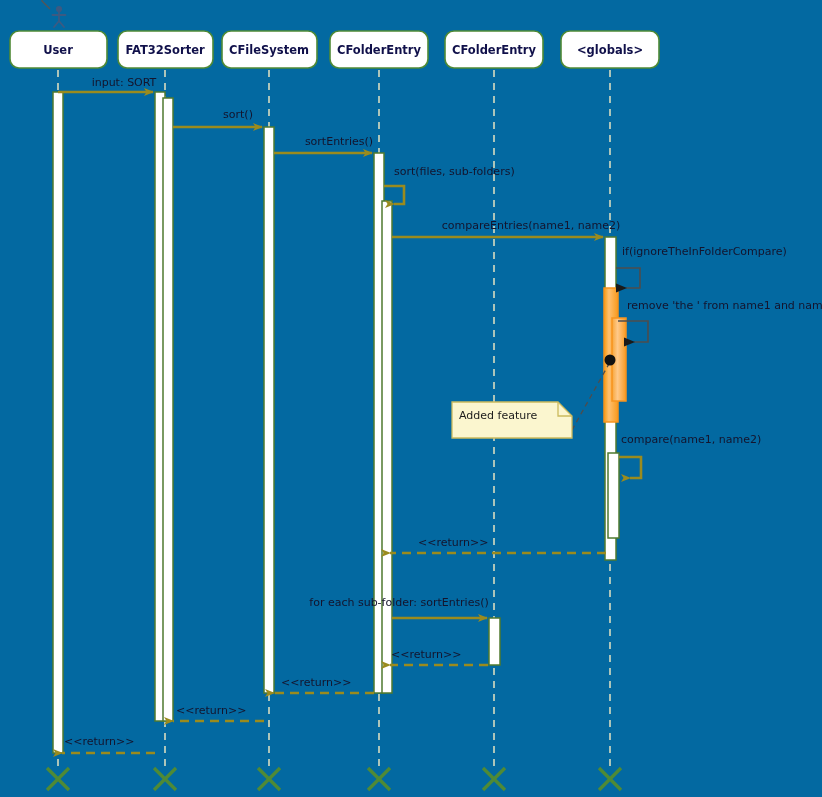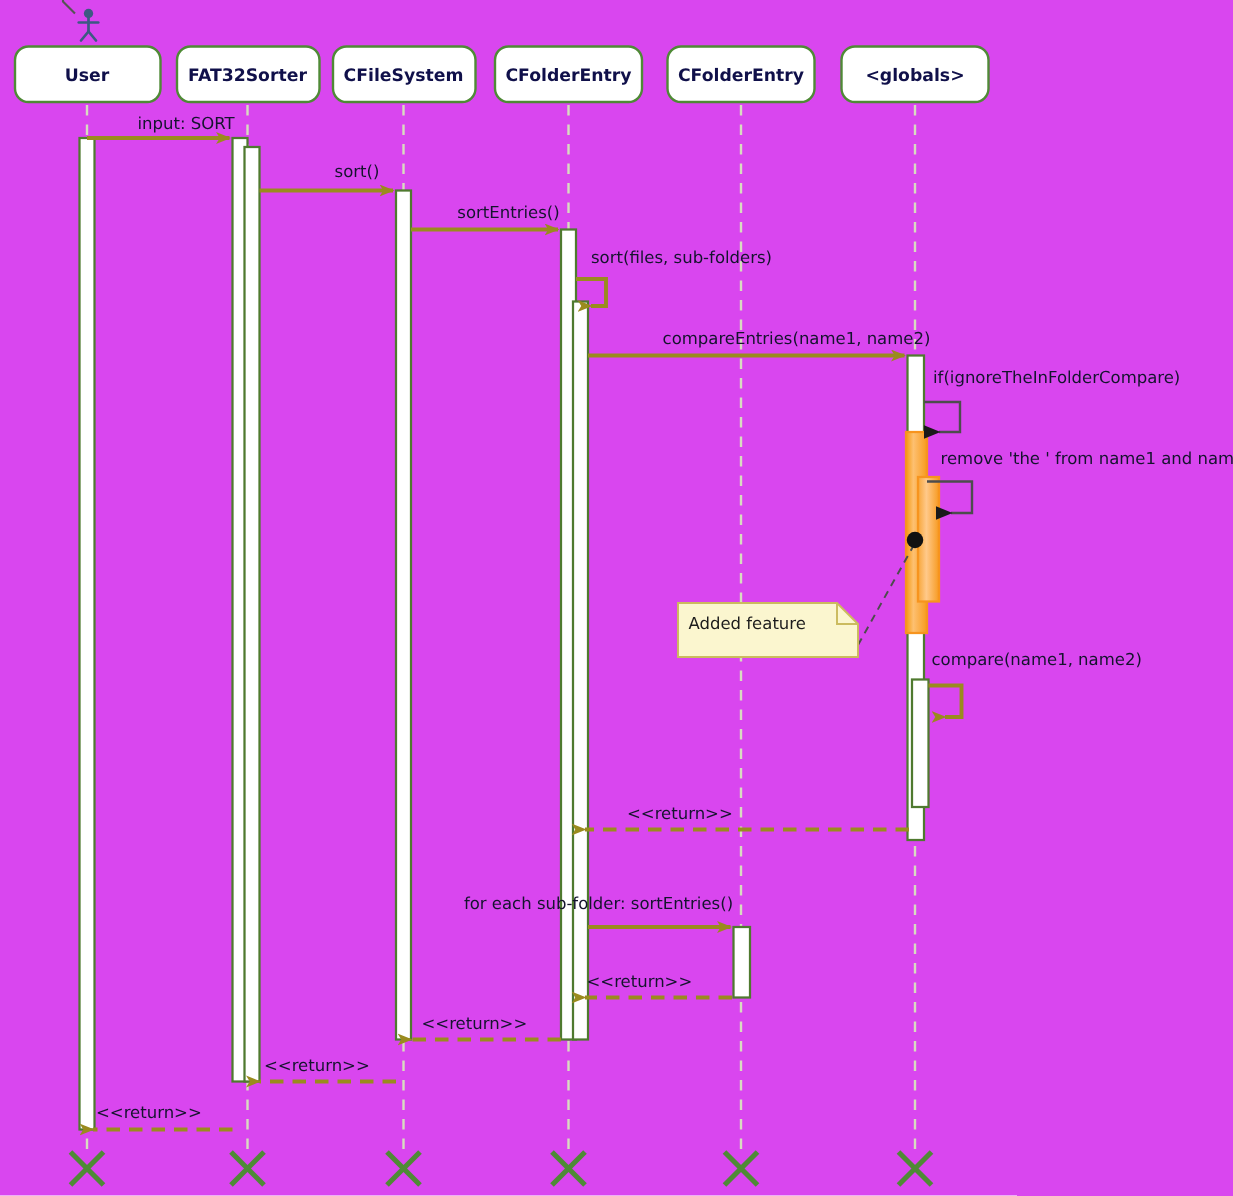--- a/index.html
+++ b/index.html
@@ -11,21 +11,21 @@
   body {
     font-family: "DejaVu Sans", sans-serif;
     width: 822px;
     height: 797px;
     overflow: hidden;
   }
   #diagram-root {
     position: relative;
     width: 822px;
     height: 797px;
-    background: #d946ef;
+    background: #0369a1;
   }
   #seq-svg {
     position: absolute;
     top: 0;
     left: 0;
     width: 822px;
     height: 797px;
     display: block;
   }
   .hdr-label {

